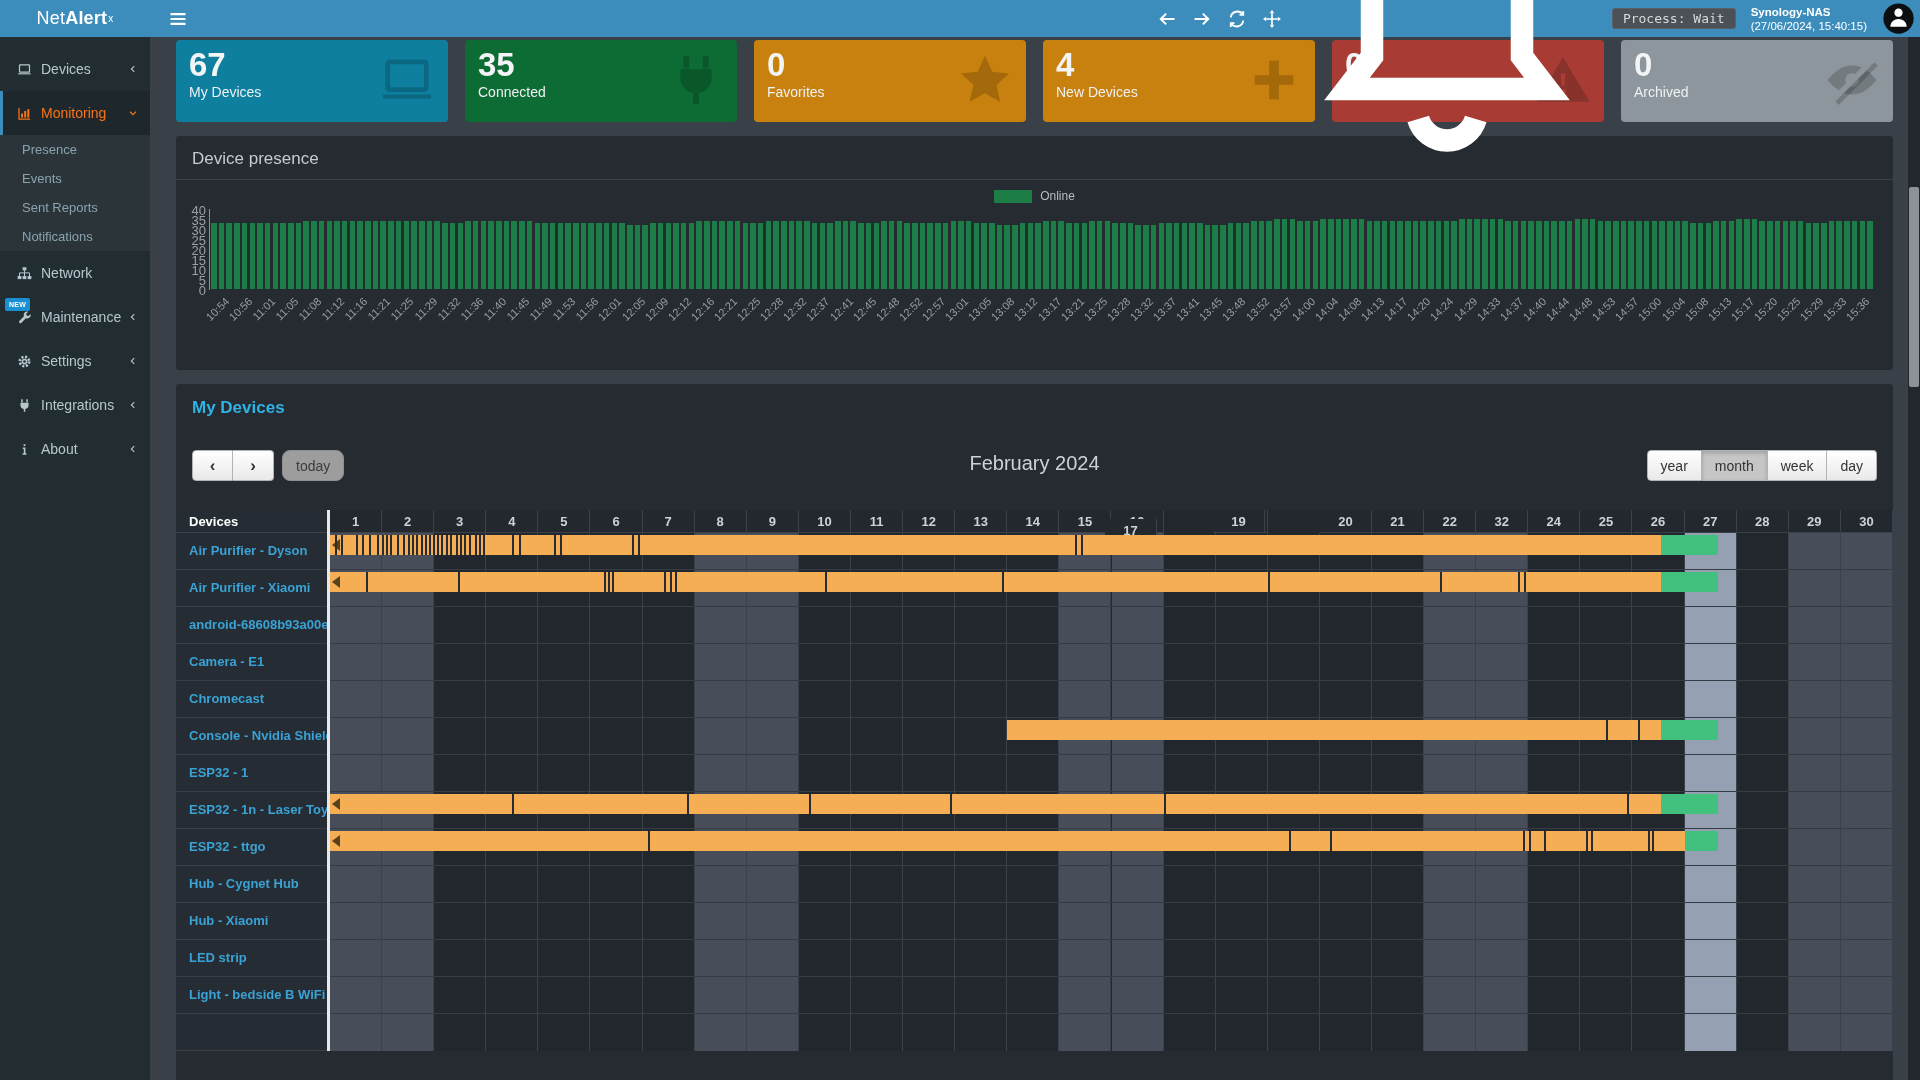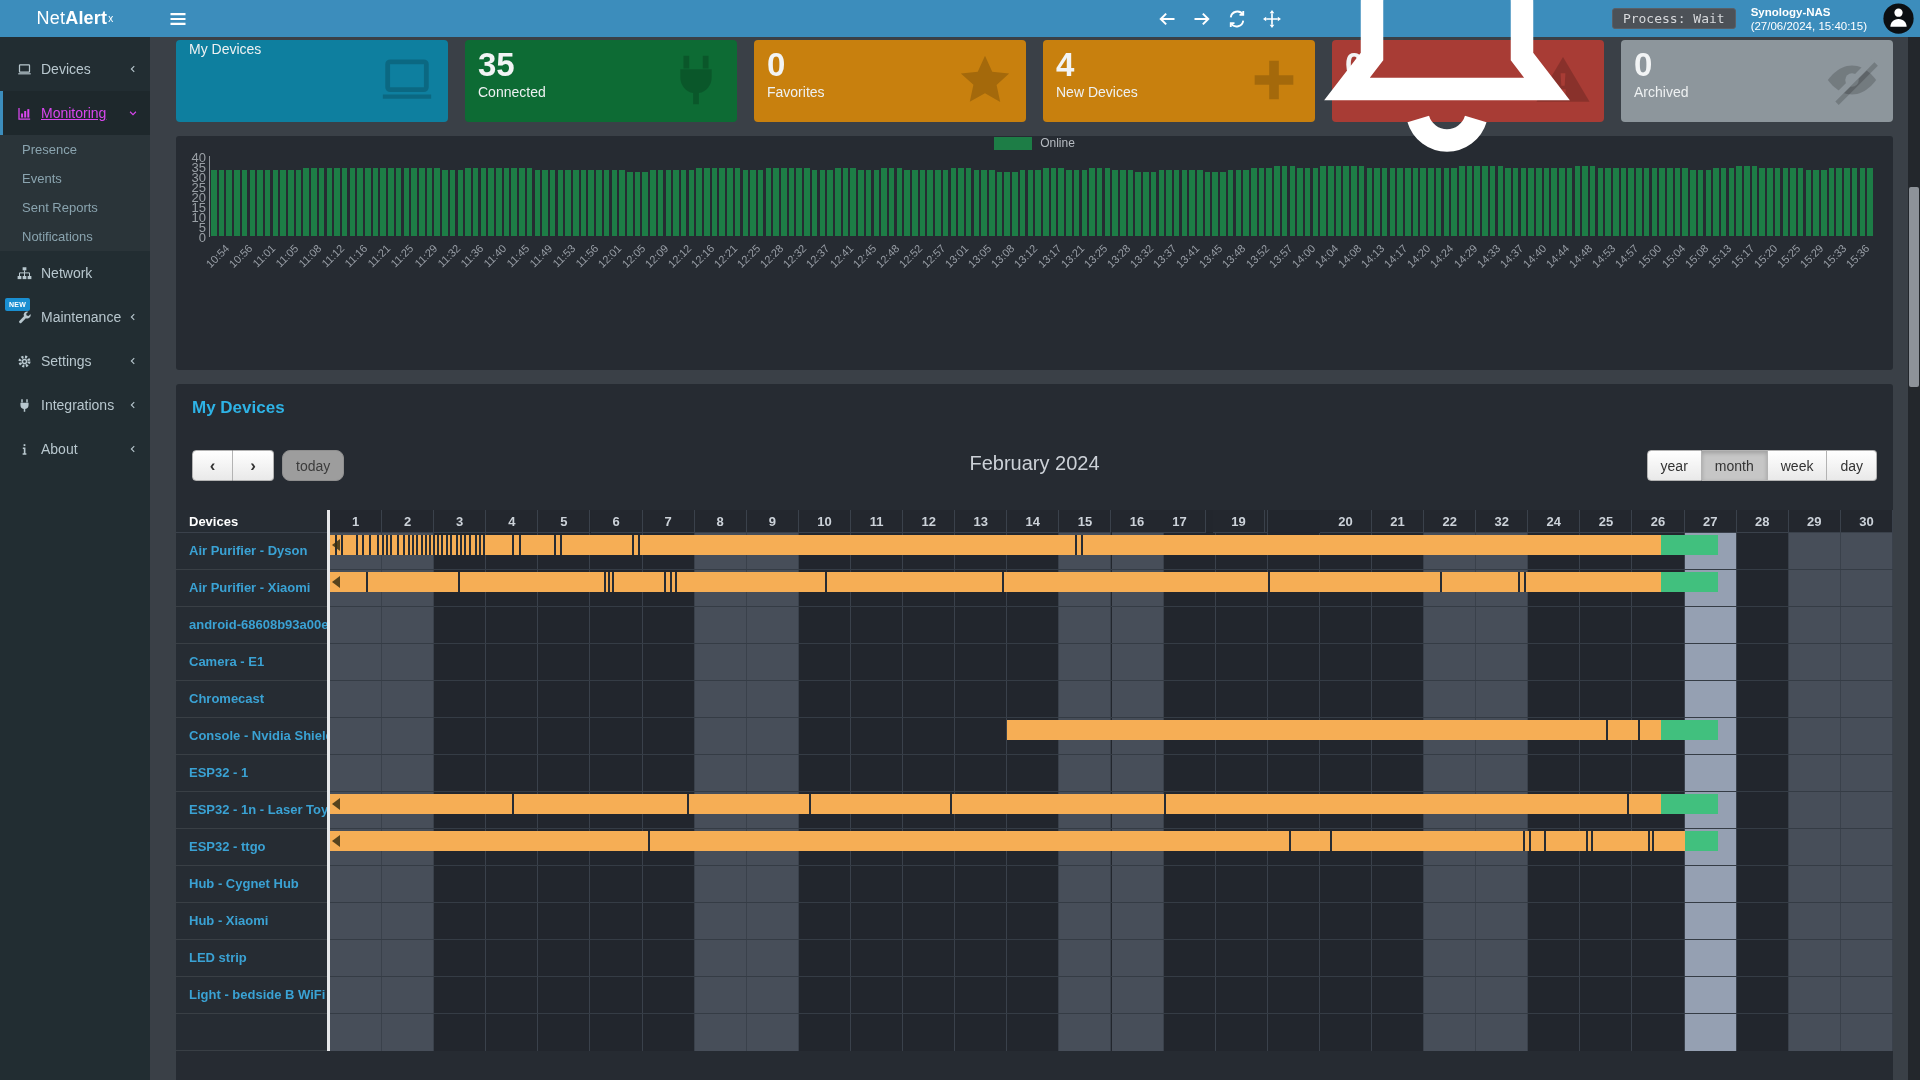--- a/index.html
+++ b/index.html
@@ -20,21 +20,21 @@
   .host{font-size:11.5px;line-height:14px;color:#fff;}
   .host .h1{font-weight:700;}
   .avatar{width:33px;height:33px;border-radius:50%;overflow:hidden;}
 
   
   .sidebar{position:absolute;top:37px;left:0;width:150px;bottom:0;background:#222d32;z-index:40;}
   .side-menu{margin-top:10px;}
   .side-item{position:relative;height:44px;display:flex;align-items:center;padding-left:14px;color:#b8c7ce;font-size:14px;border-left:3px solid transparent;cursor:pointer;}
   .side-item .ic{width:15px;height:15px;margin-right:9px;flex:0 0 auto;}
   .side-item .chev{margin-left:auto;margin-right:12px;width:10px;height:10px;}
-  .side-item.active{background:#1e282c;border-left-color:#3c8dbc;color:#d946ef;text-decoration:underline;}
+  .side-item.active{background:#1e282c;border-left-color:#3c8dbc;color:#f97316;}
   .submenu{background:#2a3439;}
   .submenu .sub-item{height:29px;display:flex;align-items:center;padding-left:22px;font-size:13px;color:#8aa4af;cursor:pointer;}
   .new-badge{position:absolute;left:2px;top:3px;background:#1a8fd1;color:#fff;font-size:7px;font-weight:700;padding:3px 4px;border-radius:2px;letter-spacing:.3px;text-transform:uppercase;}
 
   
   .content{position:absolute;left:150px;top:37px;right:0;bottom:0;background:#3a4047;overflow:hidden;}
   .page-head{height:47px;display:flex;align-items:center;padding-left:26px;color:#c9ced4;}
   .page-head .ic{width:19px;height:19px;margin-right:8px;color:#aeb4ba;}
   .page-title{font-size:20px;}
 
@@ -264,20 +264,21 @@
             </svg>
           </span>
         </div>
       </div>
   </div>
 
   <div class="content">
 
     <div class="cards" id="cards">
         <div class="card" style="background: rgb(14, 127, 159);">
+          <div class="num">67</div>
           <div class="lbl">My Devices</div>
           <span class="ic">
             <svg viewBox="0 0 24 24">
               <rect x="4" y="4.5" width="16" height="11.5" rx="1" fill="none" stroke="currentColor" stroke-width="2"></rect>
               <path d="M2 18h20v1.8H2z" fill="currentColor"></path>
             </svg>
           </span>
         </div>
         <div class="card" style="background: rgb(13, 107, 52);">
           <div class="num">35</div>
@@ -325,20 +326,21 @@
               <path d="M12 6C6 6 2 12 2 12s4 6 10 6 10-6 10-6-4-6-10-6z" fill="currentColor"></path>
               <circle cx="12" cy="12" r="2.8" fill="#8d969c"></circle>
               <line x1="4" y1="20.5" x2="20.5" y2="4" stroke="#8d969c" stroke-width="2.4"></line>
               <line x1="5.8" y1="21.6" x2="22" y2="5.4" stroke="currentColor" stroke-width="2"></line>
             </svg>
           </span>
         </div>
       </div>
 
     <div class="panel chart-panel">
+      <div class="panel-hd">Device presence</div>
       <div class="legend">
         <span class="sw" id="legend-swatch" style="background: rgb(29, 125, 70);"></span>
         <span class="lg-lbl">Online</span>
       </div>
       <div class="chart-wrap" id="chart-wrap">
         <div class="yaxis"></div>
         <div class="bars" id="chart-bars">
             <div class="cbar" style="left: 0px; width: 5.5037px; height: 66px; background: rgb(29, 125, 70);"></div>
             <div class="cbar" style="left: 7.7037px; width: 5.5037px; height: 66px; background: rgb(29, 125, 70);"></div>
             <div class="cbar" style="left: 15.4074px; width: 5.5037px; height: 66px; background: rgb(29, 125, 70);"></div>
@@ -691,21 +693,21 @@
           <div class="day-head" style="left: 727.1px; width: 52.1px;">12</div>
           <div class="day-col" style="left: 727.1px; width: 52.1px; height: 518px; background: rgb(34, 38, 45);"></div>
           <div class="day-head" style="left: 779.2px; width: 52.1px;">13</div>
           <div class="day-col" style="left: 779.2px; width: 52.1px; height: 518px; background: rgb(34, 38, 45);"></div>
           <div class="day-head" style="left: 831.3px; width: 52.1px;">14</div>
           <div class="day-col" style="left: 831.3px; width: 52.1px; height: 518px; background: rgb(34, 38, 45);"></div>
           <div class="day-head" style="left: 883.4px; width: 52.1px;">15</div>
           <div class="day-col" style="left: 883.4px; width: 52.1px; height: 518px; background: rgb(71, 78, 89);"></div>
           <div class="day-head" style="left: 935.5px; width: 52.1px;">16</div>
           <div class="day-col" style="left: 935.5px; width: 52.1px; height: 518px; background: rgb(71, 78, 89);"></div>
-          <div class="day-head" style="left: 978px; width: 52.1px;">17</div>
+          <div class="day-head" style="left: 929px; width: 52.1px; margin-top: 9px;">17</div>
           <div class="day-col" style="left: 987.6px; width: 52.1px; height: 518px; background: rgb(34, 38, 45);"></div>
           <div class="day-head" style="left: 1039.7px; width: 52.1px;">18</div>
           <div class="day-col" style="left: 1039.7px; width: 52.1px; height: 518px; background: rgb(34, 38, 45);"></div>
           <div class="day-head" style="left: 1037px; width: 52.1px;">19</div>
           <div class="day-col" style="left: 1091.8px; width: 52.1px; height: 518px; background: rgb(34, 38, 45);"></div>
           <div class="day-head" style="left: 1143.9px; width: 52.1px;">20</div>
           <div class="day-col" style="left: 1143.9px; width: 52.1px; height: 518px; background: rgb(34, 38, 45);"></div>
           <div class="day-head" style="left: 1196px; width: 52.1px;">21</div>
           <div class="day-col" style="left: 1196px; width: 52.1px; height: 518px; background: rgb(34, 38, 45);"></div>
           <div class="day-head" style="left: 1248.1px; width: 52.1px;">22</div>

